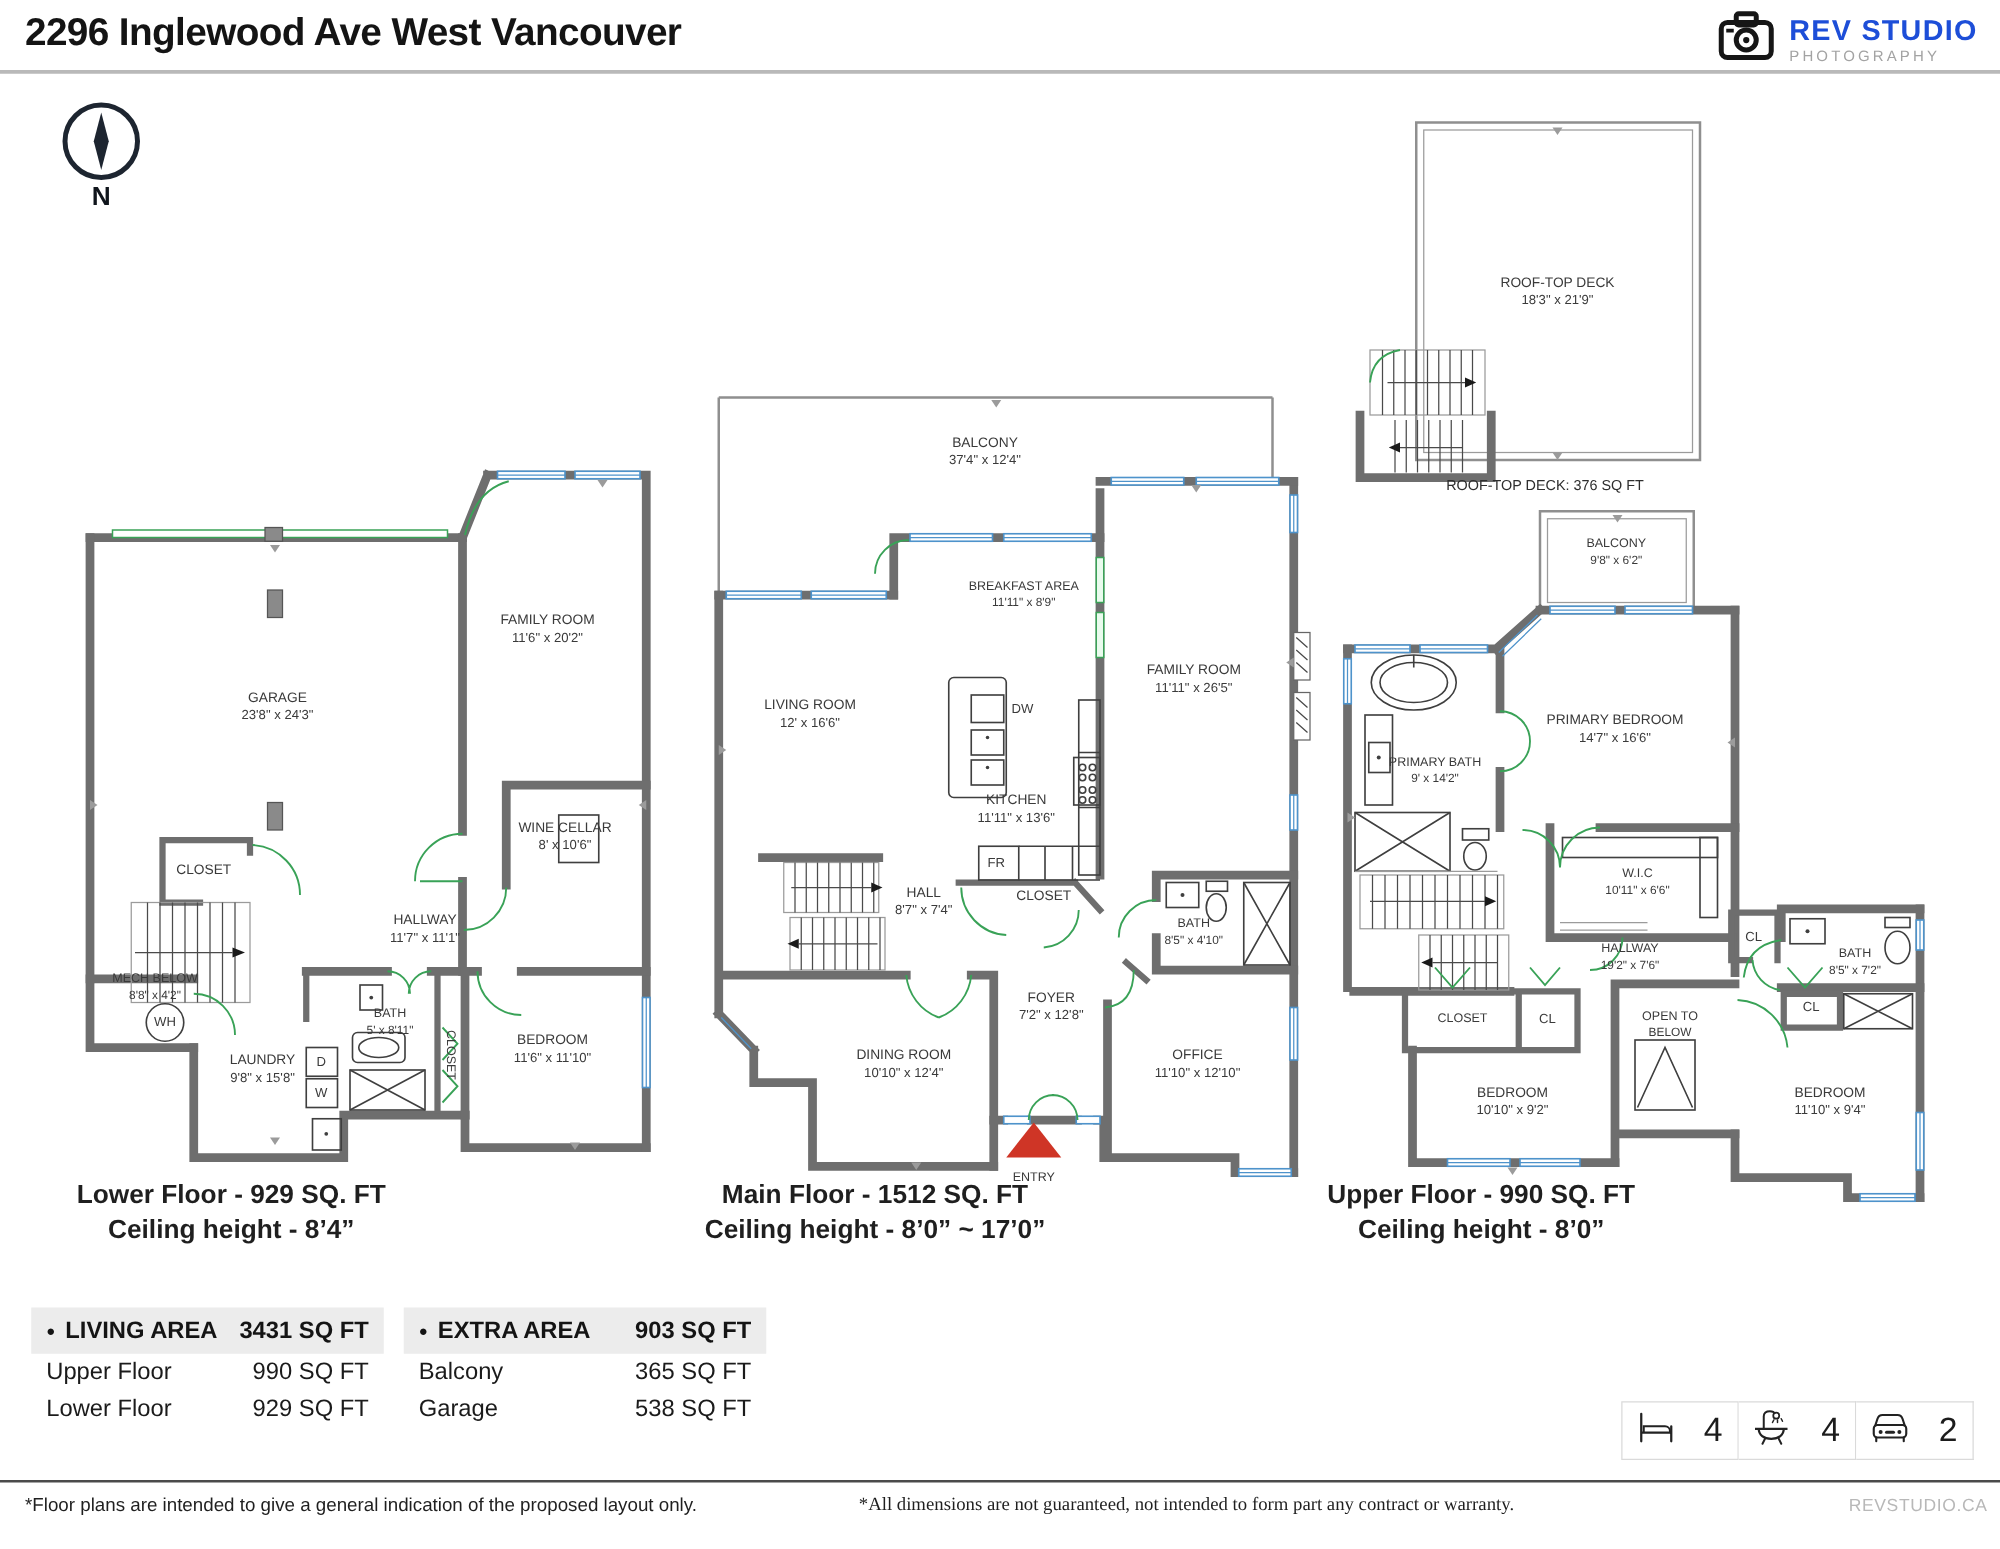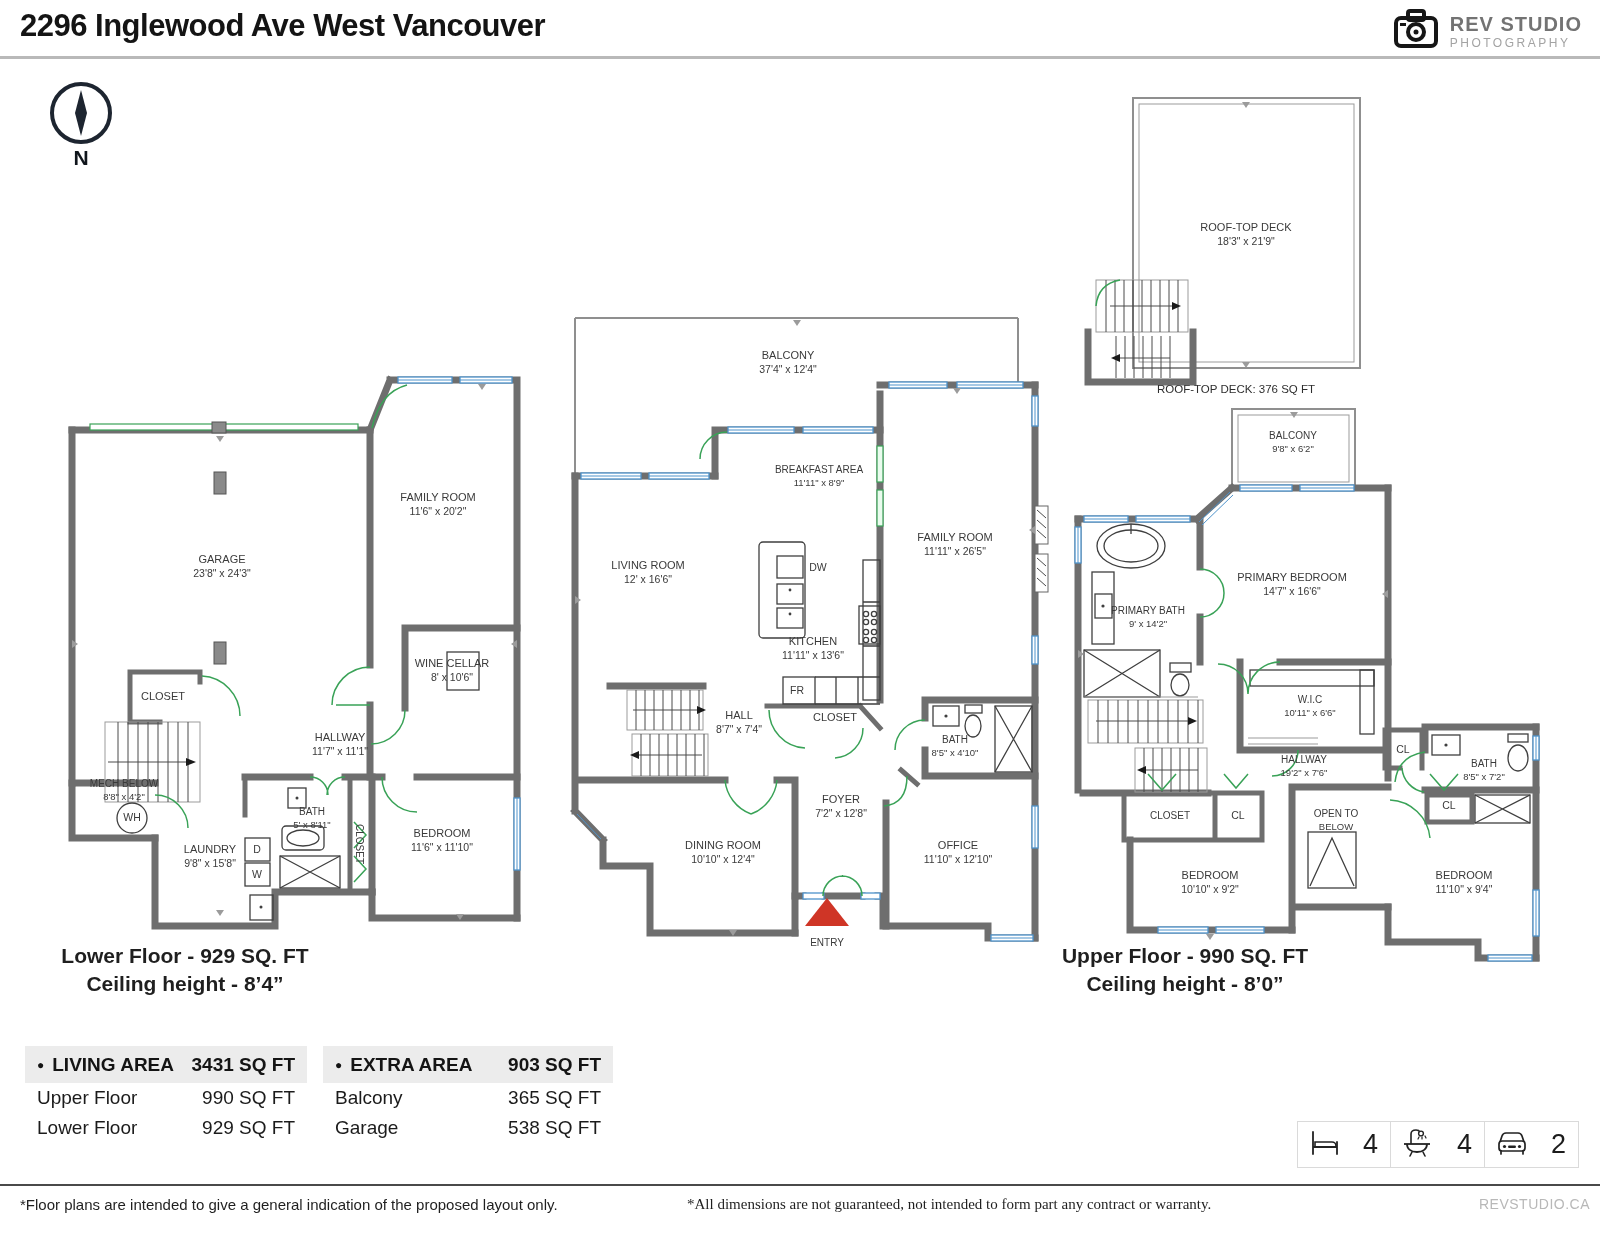--- a/index.html
+++ b/index.html
@@ -3,21 +3,21 @@
 <meta charset="utf-8">
 <style>
   html,body{margin:0;padding:0;background:#fff;}
   body{width:1600px;height:1239px;position:relative;font-family:"Liberation Sans",sans-serif;overflow:hidden;}
   .abs{position:absolute;}
 
   
   #title{left:20px;top:8px;font-size:31px;font-weight:bold;color:#141414;letter-spacing:-.5px;}
   #rule-top{left:0;top:56px;width:1600px;height:3px;background:#b9b9b9;}
   #logo{right:18px;top:8px;display:flex;align-items:center;gap:8px;}
-  #logo .brand{font-size:20px;font-weight:800;color:#737373;letter-spacing:1px;line-height:1;}
+  #logo .brand{font-size:23px;font-weight:800;color:#1d4ed8;letter-spacing:1px;line-height:1;}
   #logo .brand-sub{font-size:12px;color:#a3a3a3;letter-spacing:2.5px;line-height:1;margin-top:3px;}
 
   
   #compass{left:46px;top:82px;width:70px;text-align:center;}
   #compass .ring{width:54px;height:54px;border:4px solid #1d2530;border-radius:50%;margin:0 auto;position:relative;}
   #compass .nlabel{font-size:21px;font-weight:bold;color:#10151c;margin-top:2px;}
 
   
   .floor{position:absolute;}
   .floor svg{position:absolute;left:0;top:0;}
@@ -540,20 +540,22 @@
       <div>BEDROOM</div>
       <div class="d">11'10" x 9'4"</div>
     </div>
   </div>
 
 <div class="caption" style="left:15px;top:944px;">
   <div class="l1">Lower Floor - 929 SQ. FT</div>
   <div class="l2">Ceiling height - 8’4”</div>
 </div>
 <div class="caption" style="left:530px;top:944px;">
+  <div class="l1">Main Floor - 1512 SQ. FT</div>
+  <div class="l2">Ceiling height - 8’0” ~ 17’0”</div>
 </div>
 <div class="caption" style="left:1015px;top:944px;">
   <div class="l1">Upper Floor - 990 SQ. FT</div>
   <div class="l2">Ceiling height - 8’0”</div>
 </div>
 
 <div class="area-table" style="left:25px;top:1046px;width:282px;">
   <div class="thead">
     <span class="tl">
         <span class="bullet">●</span>

